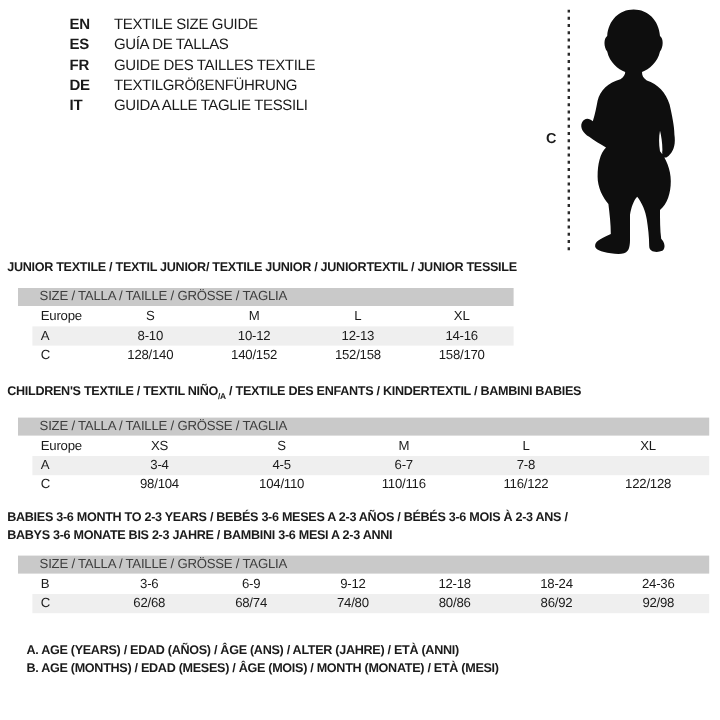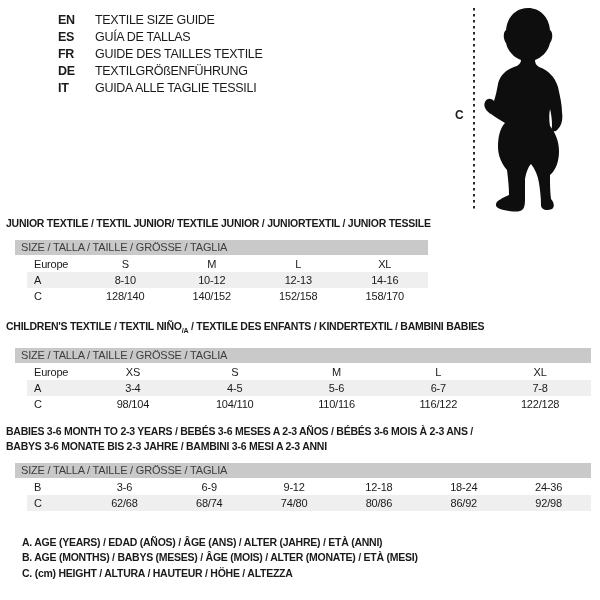--- a/index.html
+++ b/index.html
@@ -25,21 +25,21 @@
   .sec-title{
     position:absolute;left:6px;
     font-size:10.5px;font-weight:700;letter-spacing:-0.25px;white-space:nowrap;
   }
   .sub{font-size:7px;vertical-align:sub;}
 
   
   .size-table{position:absolute;left:15px;}
   .size-bar{
     background:#c9c9c9;height:15px;line-height:15px;
-    padding-left:6px;font-size:11px;color:#3d3d3d;letter-spacing:-0.2px;
+    padding-left:18px;font-size:11px;color:#3d3d3d;letter-spacing:-0.2px;
     margin-bottom:1px;
   }
   .trow{display:grid;height:16px;line-height:16px;font-size:11px;letter-spacing:-0.2px;margin-left:12px;}
   .junior  .trow{grid-template-columns:55px repeat(4,1fr);}
   .children .trow{grid-template-columns:55px repeat(5,1fr);}
   .babies  .trow{grid-template-columns:55px repeat(6,1fr);}
   .junior{width:413px;}
   .children,.babies{width:576px;}
   .trow.shaded{background:#efefef;}
   .cell{text-align:center;overflow:hidden;}
@@ -121,21 +121,20 @@
     <div class="cell">XS</div>
     <div class="cell">S</div>
     <div class="cell">M</div>
     <div class="cell">L</div>
     <div class="cell">XL</div>
   </div>
   <div class="trow shaded">
     <div class="cell lab">A</div>
     <div class="cell">3-4</div>
     <div class="cell">4-5</div>
-    <div class="cell">5-6</div>
     <div class="cell">6-7</div>
     <div class="cell">7-8</div>
   </div>
   <div class="trow">
     <div class="cell lab">C</div>
     <div class="cell">98/104</div>
     <div class="cell">104/110</div>
     <div class="cell">110/116</div>
     <div class="cell">116/122</div>
     <div class="cell">122/128</div>
@@ -162,15 +161,14 @@
     <div class="cell">68/74</div>
     <div class="cell">74/80</div>
     <div class="cell">80/86</div>
     <div class="cell">86/92</div>
     <div class="cell">92/98</div>
   </div>
 </div>
 
 <div class="legend">
   <div class="legend-line">A. AGE (YEARS) / EDAD (AÑOS) / ÂGE (ANS) / ALTER (JAHRE) / ETÀ (ANNI)</div>
-  <div class="legend-line">B. AGE (MONTHS) / BABYS (MESES) / ÂGE (MOIS) / ALTER (MONATE) / ETÀ (MESI)</div>
-  <div class="legend-line">C. (cm) HEIGHT / ALTURA / HAUTEUR / HÖHE / ALTEZZA</div>
+  <div class="legend-line">B. AGE (MONTHS) / EDAD (MESES) / ÂGE (MOIS) / MONTH (MONATE) / ETÀ (MESI)</div>
 </div>
 
 </body></html>

